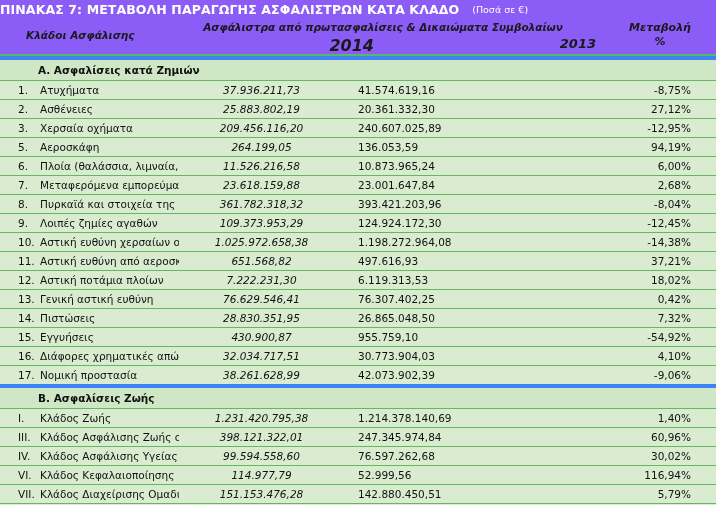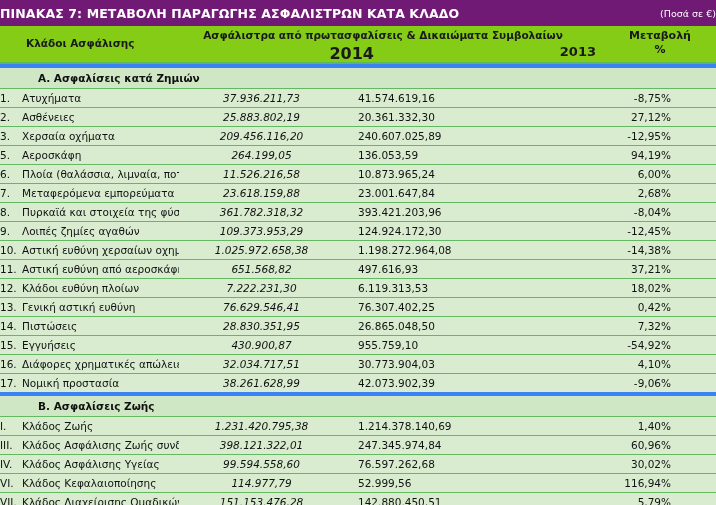--- a/index.html
+++ b/index.html
@@ -14,48 +14,49 @@
   #page {
     width: 716px;
     height: 505px;
     position: relative;
     overflow: hidden;
     background: #d9ecd0;
     box-sizing: border-box;
   }
   
   .title-bar {
-    height: 26px;
-    background: #701a75;
+    height: 18px;
+    background: #8b5cf6;
     color: #ffffff;
     display: flex;
     align-items: center;
-    justify-content: space-between;
+    justify-content: flex-start;
     white-space: nowrap;
     overflow: hidden;
   }
   .title-main {
     font-size: 12.5px;
     font-weight: bold;
     letter-spacing: 0.1px;
   }
   .title-sub {
     font-size: 9.5px;
     font-weight: normal;
     margin-left: 13px;
     position: relative;
     top: 0px;
   }
   
   .col-head {
-    background: #84cc16;
+    background: #8b5cf6;
     height: 38px;
     position: relative;
     border-bottom: 2px solid #5cb85c;
     box-sizing: border-box;
+    font-style: italic;
   }
   .ch-branch {
     position: absolute;
     left: 26px;
     top: 11px;
     font-size: 10.5px;
     font-weight: bold;
     color: #1a1a1a;
   }
   .ch-center {
@@ -117,37 +118,38 @@
     padding: 0;
     height: 18px;
     line-height: 18px;
     border-bottom: 1px solid #63b861;
     white-space: nowrap;
     overflow: hidden;
   }
   tr.row td { background: #d9ecd0; }
   td.c-label {
     width: 250px;
+    padding-left: 18px;
     text-align: left;
   }
   td.c-2014 {
     width: 186px;
     text-align: center;
     padding-right: 14px;
     font-style: italic;
   }
   td.c-2013 {
     width: 180px;
     text-align: left;
     padding-right: 16px;
   }
   td.c-delta {
     width: 100px;
     text-align: right;
-    padding-right: 45px;
+    padding-right: 25px;
   }
   
   tr.section td {
     background: #cfe7c4;
     font-weight: bold;
     height: 20px;
     line-height: 20px;
     border-bottom: 1px solid #63b861;
     border-top: 4px solid #3b82f6;
   }
@@ -241,21 +243,21 @@
           <td class="c-2013">1.198.272.964,08</td>
           <td class="c-delta">-14,38%</td>
         </tr>
         <tr class="row">
           <td class="c-label"><span class="roman">11.</span><span>Αστική ευθύνη από αεροσκάφη</span></td>
           <td class="c-2014">651.568,82</td>
           <td class="c-2013">497.616,93</td>
           <td class="c-delta">37,21%</td>
         </tr>
         <tr class="row">
-          <td class="c-label"><span class="roman">12.</span><span>Κλάδοι ευθύνη πλοίων</span></td>
+          <td class="c-label"><span class="roman">12.</span><span>Αστική ποτάμια πλοίων</span></td>
           <td class="c-2014">7.222.231,30</td>
           <td class="c-2013">6.119.313,53</td>
           <td class="c-delta">18,02%</td>
         </tr>
         <tr class="row">
           <td class="c-label"><span class="roman">13.</span><span>Γενική αστική ευθύνη</span></td>
           <td class="c-2014">76.629.546,41</td>
           <td class="c-2013">76.307.402,25</td>
           <td class="c-delta">0,42%</td>
         </tr>

